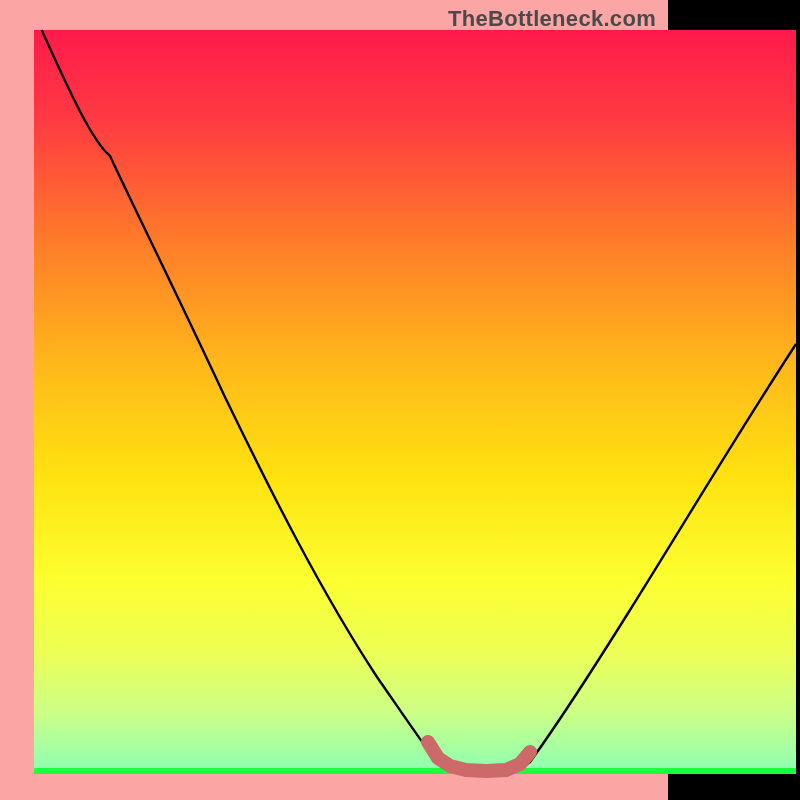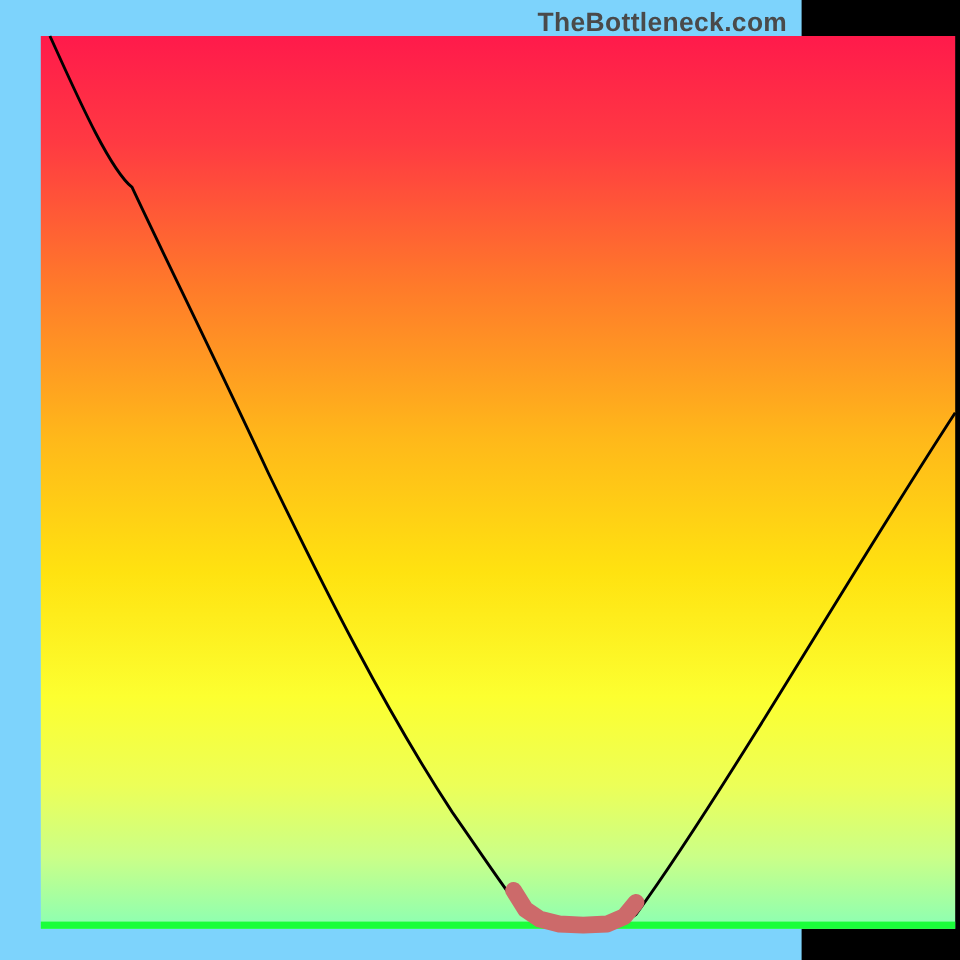--- a/index.html
+++ b/index.html
@@ -8,21 +8,21 @@
     width: 800px;
     height: 800px;
     background: #000;
     overflow: hidden;
     font-family: Arial, Helvetica, sans-serif;
   }
   .stage {
     position: relative;
     width: 668px;
     height: 800px;
-    background: #7dd3fc;
+    background: #fca5a5;
   }
   .watermark {
     position: absolute;
     top: 6px;
     right: 12px;
     color: #4a4a4a;
     font-size: 22px;
     font-weight: 600;
     letter-spacing: 0.3px;
     z-index: 4;

